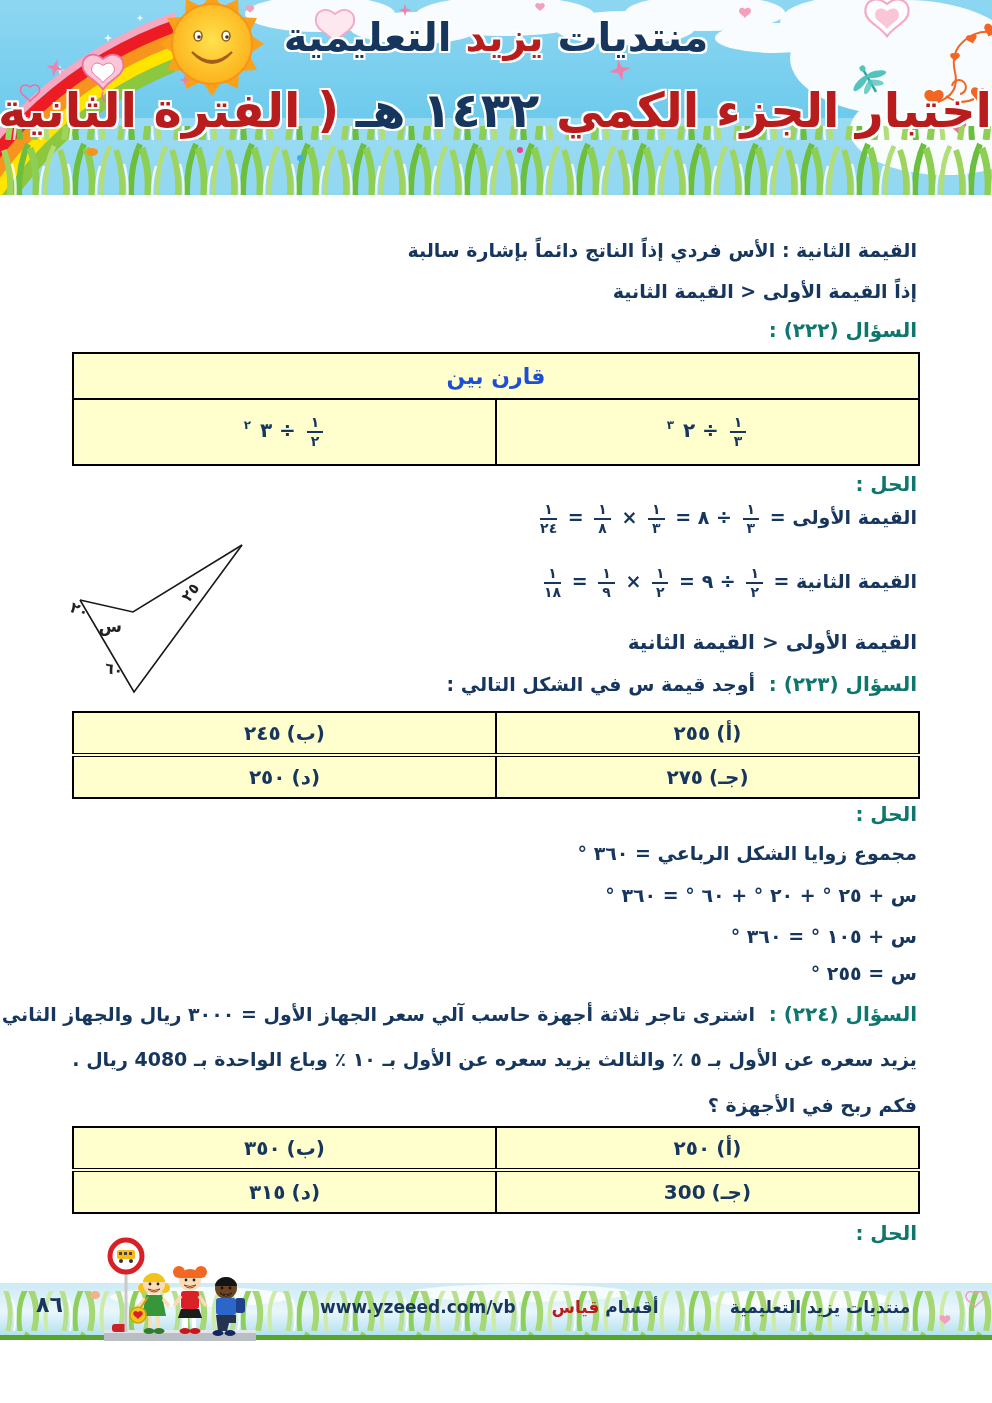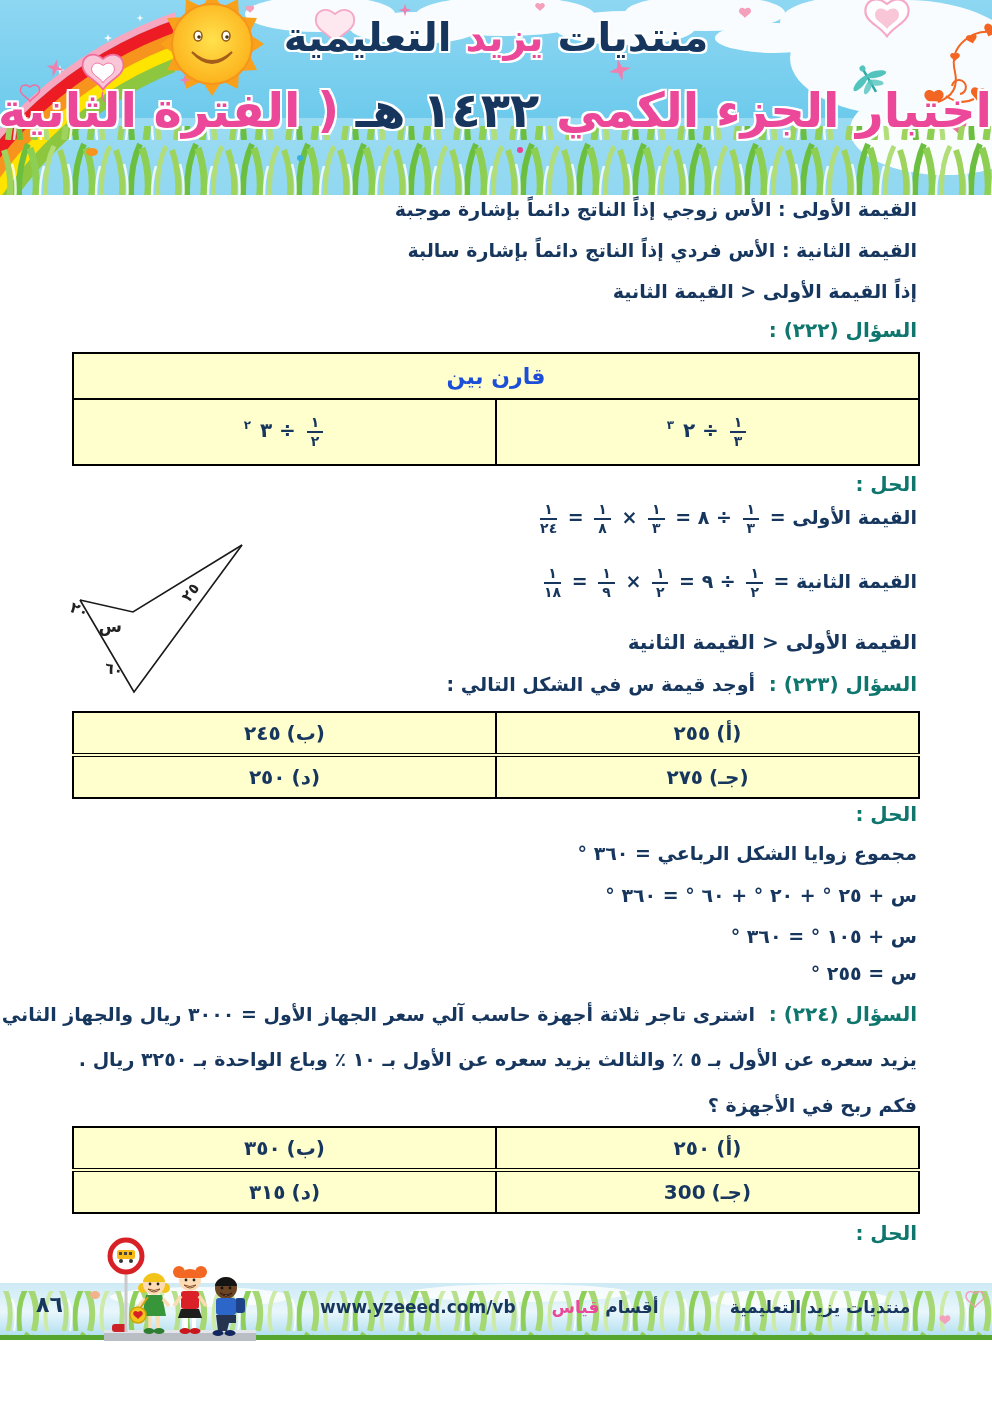--- a/index.html
+++ b/index.html
@@ -6,21 +6,21 @@
   .page{position:relative;width:992px;height:1403px;background:#fff;overflow:hidden;
         font-family:"DejaVu Sans",sans-serif;direction:rtl;}
   
   .header{position:absolute;top:0;left:0;width:992px;height:195px;}
   .header svg{position:absolute;top:0;left:0;}
   .title{position:absolute;left:0;width:100%;text-align:center;font-weight:bold;white-space:nowrap;
          text-shadow:2px 0 0 #fff,-2px 0 0 #fff,0 2px 0 #fff,0 -2px 0 #fff,2px 2px 0 #fff,-2px -2px 0 #fff,2px -2px 0 #fff,-2px 2px 0 #fff;
          z-index:3;}
   .title1{top:14px;font-size:40px;}
   .title2{top:82px;font-size:48px;}
-  .c-navy{color:#17365d;} .c-red{color:#ec4899;}
+  .c-navy{color:#17365d;} .c-red{color:#b91c1c;}
   
   .line{position:absolute;right:75px;color:#17365d;font-weight:bold;font-size:19px;white-space:nowrap;}
   .red-label{color:#0f766e;font-weight:bold;font-size:20px;}
   .q-head .q-txt{margin-right:7px;}
   
   table.qtbl{position:absolute;right:72px;width:848px;border-collapse:collapse;background:#ffffce;
              table-layout:fixed;}
   table.qtbl,.qtbl th,.qtbl td{border:2px solid #000;}
   .qtbl tr + tr td{border-top:4px double #000;}
   .qtbl th{height:42px;font-size:22px;color:#1d4ed8;}
@@ -161,21 +161,20 @@
         <rect x="0" y="126" width="992" height="69" fill="url(#grassP)"></rect>
         <ellipse cx="92" cy="152" rx="6" ry="4" fill="#f7941d"></ellipse>
         <circle cx="520" cy="150" r="3" fill="#e84393"></circle>
         <circle cx="300" cy="158" r="3" fill="#3bb0e0"></circle>
       </g>
     </svg>
     <div class="title title1"><span class="c-navy">منتديات </span><span class="c-red">يزيد </span><span class="c-navy">التعليمية</span></div>
     <div class="title title2"><span class="c-red">اختبار الجزء الكمي </span><span class="c-navy">١٤٣٢ هـ </span><span class="c-red">( الفترة الثانية ) </span><span class="c-navy">طلاب</span></div>
   </div>
 
-  <div class="line" style="top:198px">القيمة الأولى : الأس زوجي إذاً الناتج دائماً بإشارة موجبة</div>
   <div class="line" style="top:239px">القيمة الثانية : الأس فردي إذاً الناتج دائماً بإشارة سالبة</div>
   <div class="line" style="top:280px">إذاً القيمة الأولى &lt; القيمة الثانية</div>
   <div class="line red-label" style="top:318px">السؤال (٢٢٢) :</div>
 
   <table class="qtbl" style="top:352px">
     <thead>
         <tr>
           <th colspan="2">قارن بين</th>
         </tr>
       </thead>
@@ -228,21 +227,21 @@
   <div class="line red-label" style="top:802px">الحل :</div>
   <div class="line" style="top:842px">مجموع زوايا الشكل الرباعي = ٣٦٠ °</div>
   <div class="line" style="top:884px">س + ٢٥ ° + ٢٠ ° + ٦٠ ° = ٣٦٠ °</div>
   <div class="line" style="top:925px">س + ١٠٥ ° = ٣٦٠ °</div>
   <div class="line" style="top:962px">س = ٢٥٥ °</div>
 
   <div class="line q-head" style="top:1002px">
     <span class="red-label">السؤال (٢٢٤) :</span>
     <span class="q-txt">اشترى تاجر ثلاثة أجهزة حاسب آلي سعر الجهاز الأول = ٣٠٠٠ ريال والجهاز الثاني</span>
   </div>
-  <div class="line" style="top:1048px">يزيد سعره عن الأول بـ ٥ ٪ والثالث يزيد سعره عن الأول بـ ١٠ ٪ وباع الواحدة بـ ٣٢٥٠ ريال .</div>
+  <div class="line" style="top:1048px">يزيد سعره عن الأول بـ ٥ ٪ والثالث يزيد سعره عن الأول بـ ١٠ ٪ وباع الواحدة بـ 4080 ريال .</div>
   <div class="line" style="top:1094px">فكم ربح في الأجهزة ؟</div>
 
   <table class="qtbl opts" style="top:1126px">
     <tbody>
       <tr>
         <td><span class="opt-label">(أ)</span><span>٢٥٠</span></td>
         <td><span class="opt-label">(ب)</span><span>٣٥٠</span></td>
       </tr>
       <tr>
         <td><span class="opt-label">(جـ)</span><span>300</span></td>

